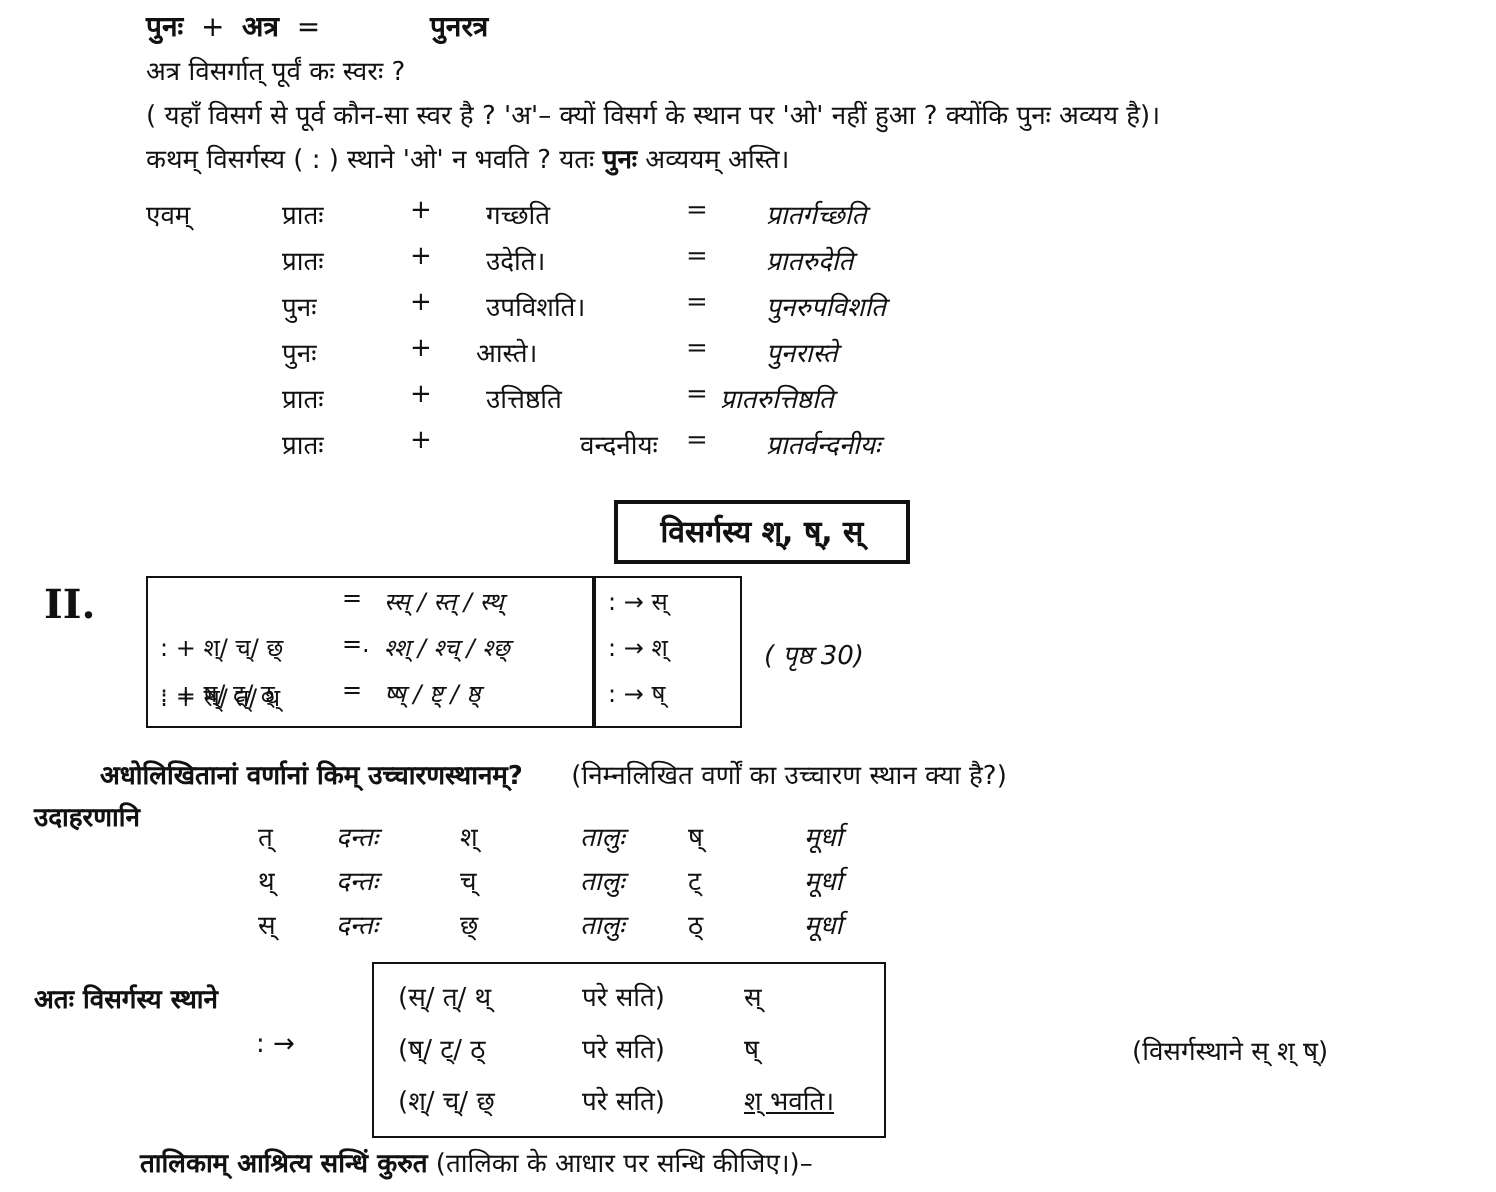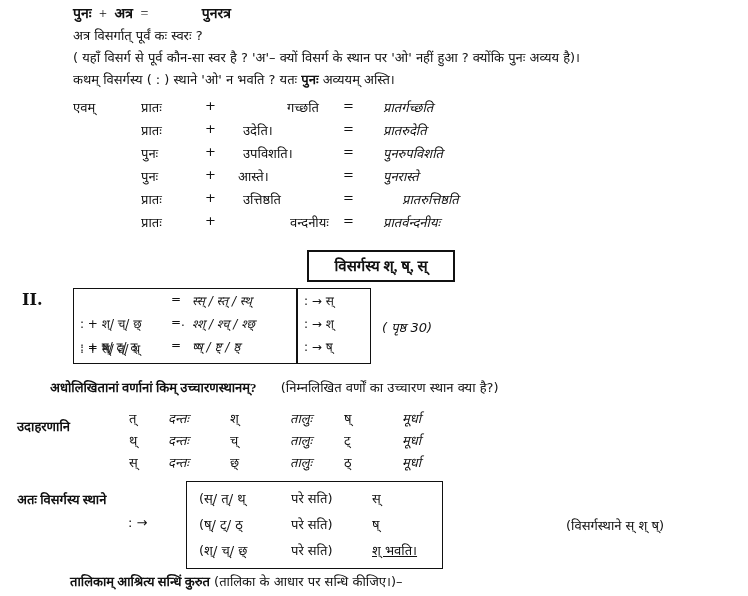--- a/index.html
+++ b/index.html
@@ -1,19 +1,19 @@
 <!DOCTYPE html>
 <html><head>
 <meta charset="utf-8">
 <style>
   html, body { margin:0; padding:0; background:#ffffff; }
   body { width:748px; height:596px; position:relative; overflow:hidden;
          font-family:"DejaVu Sans", "Liberation Sans", sans-serif; color:#111; font-size:13px; }
   .abs { position:absolute; white-space:nowrap; }
-  .b { font-weight:bold;font-family:Liberation Serif, serif; }
+  .b { font-weight:bold; }
   .i { font-style:italic; }
   .row { position:absolute; left:0; height:22px; }
   .c { position:absolute; white-space:nowrap; }
   .box { position:absolute; border:1.5px solid #111; }
   .tbl-row { position:absolute; left:0; white-space:nowrap; font-size:12px; }
 </style>
 </head>
 <body>
 
 <div class="abs b" style="left:73px;top:3px;font-size:14px;">
@@ -27,21 +27,21 @@
 <div class="abs" style="left:73px;top:48px;">( यहाँ विसर्ग से पूर्व कौन-सा स्वर है ? 'अ'– क्यों विसर्ग के स्थान पर 'ओ' नहीं हुआ ? क्योंकि पुनः अव्यय है)।</div>
 <div class="abs" style="left:73px;top:70px;">
   <span>कथम् विसर्गस्य ( : ) स्थाने 'ओ' न भवति ? यतः </span><span class="b">पुनः</span><span> अव्ययम् अस्ति।</span>
 </div>
 
 <div class="abs" style="left:73px;top:98px;">एवम्</div>
 <div style="position:absolute;left:0;top:98px;width:748px;height:140px;">
   <div class="row" style="top:0px;">
     <span class="c" style="left:141px;">प्रातः</span>
     <span class="c" style="left:205px;">+</span>
-    <span class="c" style="left:243px;margin-left:44px;">गच्छति</span>
+    <span class="c" style="left:243px;">गच्छति</span>
     <span class="c" style="left:343px;">=</span>
     <span class="c i" style="left:383px;">प्रातर्गच्छति</span>
   </div>
   <div class="row" style="top:23px;">
     <span class="c" style="left:141px;">प्रातः</span>
     <span class="c" style="left:205px;">+</span>
     <span class="c" style="left:243px;">उदेति।</span>
     <span class="c" style="left:343px;">=</span>
     <span class="c i" style="left:383px;">प्रातरुदेति</span>
   </div>
@@ -57,34 +57,34 @@
     <span class="c" style="left:205px;">+</span>
     <span class="c" style="left:238px;">आस्ते।</span>
     <span class="c" style="left:343px;">=</span>
     <span class="c i" style="left:383px;">पुनरास्ते</span>
   </div>
   <div class="row" style="top:92px;">
     <span class="c" style="left:141px;">प्रातः</span>
     <span class="c" style="left:205px;">+</span>
     <span class="c" style="left:243px;">उत्तिष्ठति</span>
     <span class="c" style="left:343px;">=</span>
-    <span class="c i" style="left:402px;font-style:italic;">प्रातरुत्तिष्ठति</span>
+    <span class="c i" style="left:360px;font-style:italic;">प्रातरुत्तिष्ठति</span>
   </div>
   <div class="row" style="top:115px;">
     <span class="c" style="left:141px;">प्रातः</span>
     <span class="c" style="left:205px;">+</span>
     <span class="c" style="left:243px;margin-left:47px;">वन्दनीयः</span>
     <span class="c" style="left:343px;">=</span>
     <span class="c i" style="left:383px;">प्रातर्वन्दनीयः</span>
   </div>
 </div>
 
 <div class="box b" style="left:307px;top:250px;width:144px;height:28px;font-size:15px;line-height:28px;text-align:center;border-width:2px;">विसर्गस्य श्, ष्, स्</div>
 
-<div class="abs b" style="left:22px;top:290px;font-size:16px;font-family:'DejaVu Serif','Liberation Serif',serif;">II.</div>
+<div class="abs b" style="left:22px;top:290px;font-size:20px;font-family:'DejaVu Serif','Liberation Serif',serif;">II.</div>
 <div class="box" style="left:73px;top:288px;width:296px;height:74px;">
   <div style="position:absolute;left:222px;top:0;width:1.5px;height:74px;background:#111;"></div>
   <div class="tbl-row" style="top:3px;">
     <span class="c" style="left:6px;margin-top:48px;">: + स्/ त्/ थ्</span>
     <span class="c" style="left:97px;">=</span>
     <span class="c i" style="left:118px;">स्स् / स्त् / स्थ्</span>
     <span class="c" style="left:230px;">: → स्</span>
   </div>
   <div class="tbl-row" style="top:26px;">
     <span class="c" style="left:6px;">: + श्/ च्/ छ्</span>
@@ -99,21 +99,21 @@
     <span class="c" style="left:230px;">: → ष्</span>
   </div>
 </div>
 <div class="abs i" style="left:382px;top:318px;">( पृष्ठ 30)</div>
 
 <div class="abs" style="left:50px;top:378px;">
   <span class="b">अधोलिखितानां वर्णानां किम् उच्चारणस्थानम्?</span>
   <span style="margin-left:20px;">(निम्नलिखित वर्णों का उच्चारण स्थान क्या है?)</span>
 </div>
 
-<div class="abs b" style="left:17px;top:417px;">उदाहरणानि</div>
+<div class="abs b" style="left:17px;top:399px;">उदाहरणानि</div>
 <div style="position:absolute;left:0;top:409px;width:748px;height:70px;">
   <div class="row" style="top:0px;">
     <span class="c" style="left:129px;">त्</span>
     <span class="c i" style="left:168px;">दन्तः</span>
     <span class="c" style="left:230px;">श्</span>
     <span class="c i" style="left:290px;">तालुः</span>
     <span class="c" style="left:344px;">ष्</span>
     <span class="c i" style="left:402px;">मूर्धा</span>
   </div>
   <div class="row" style="top:22px;">

